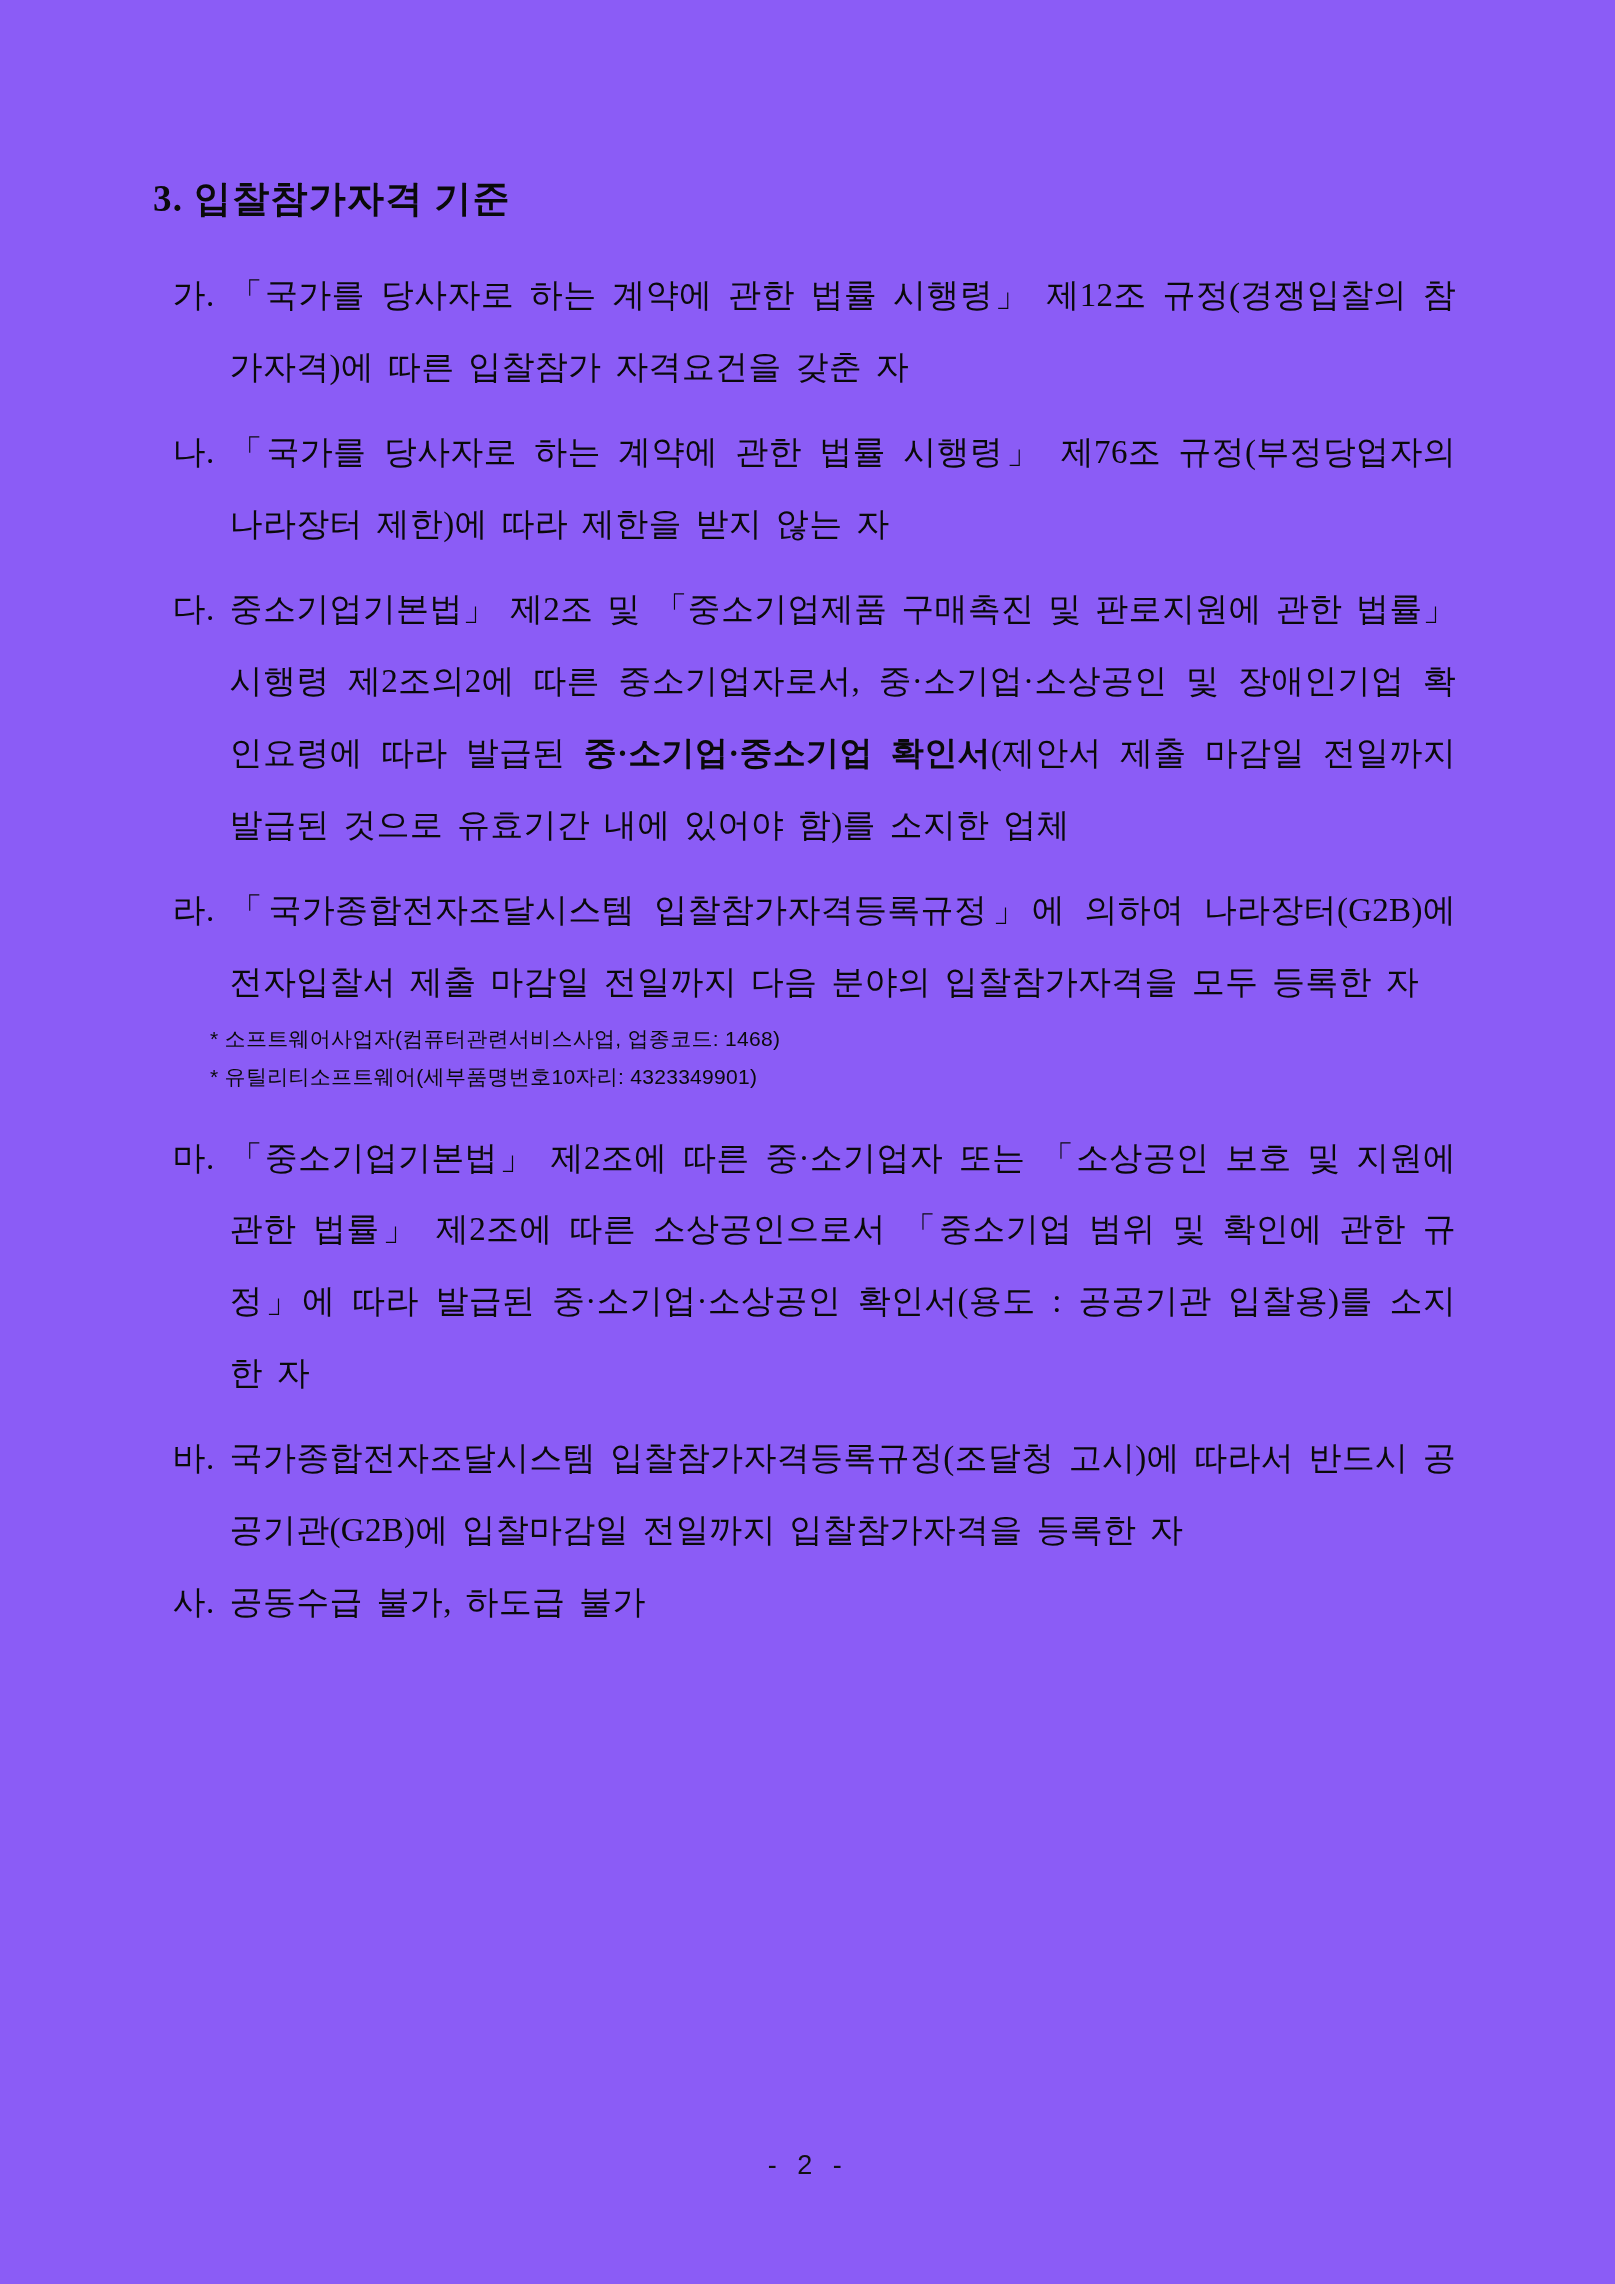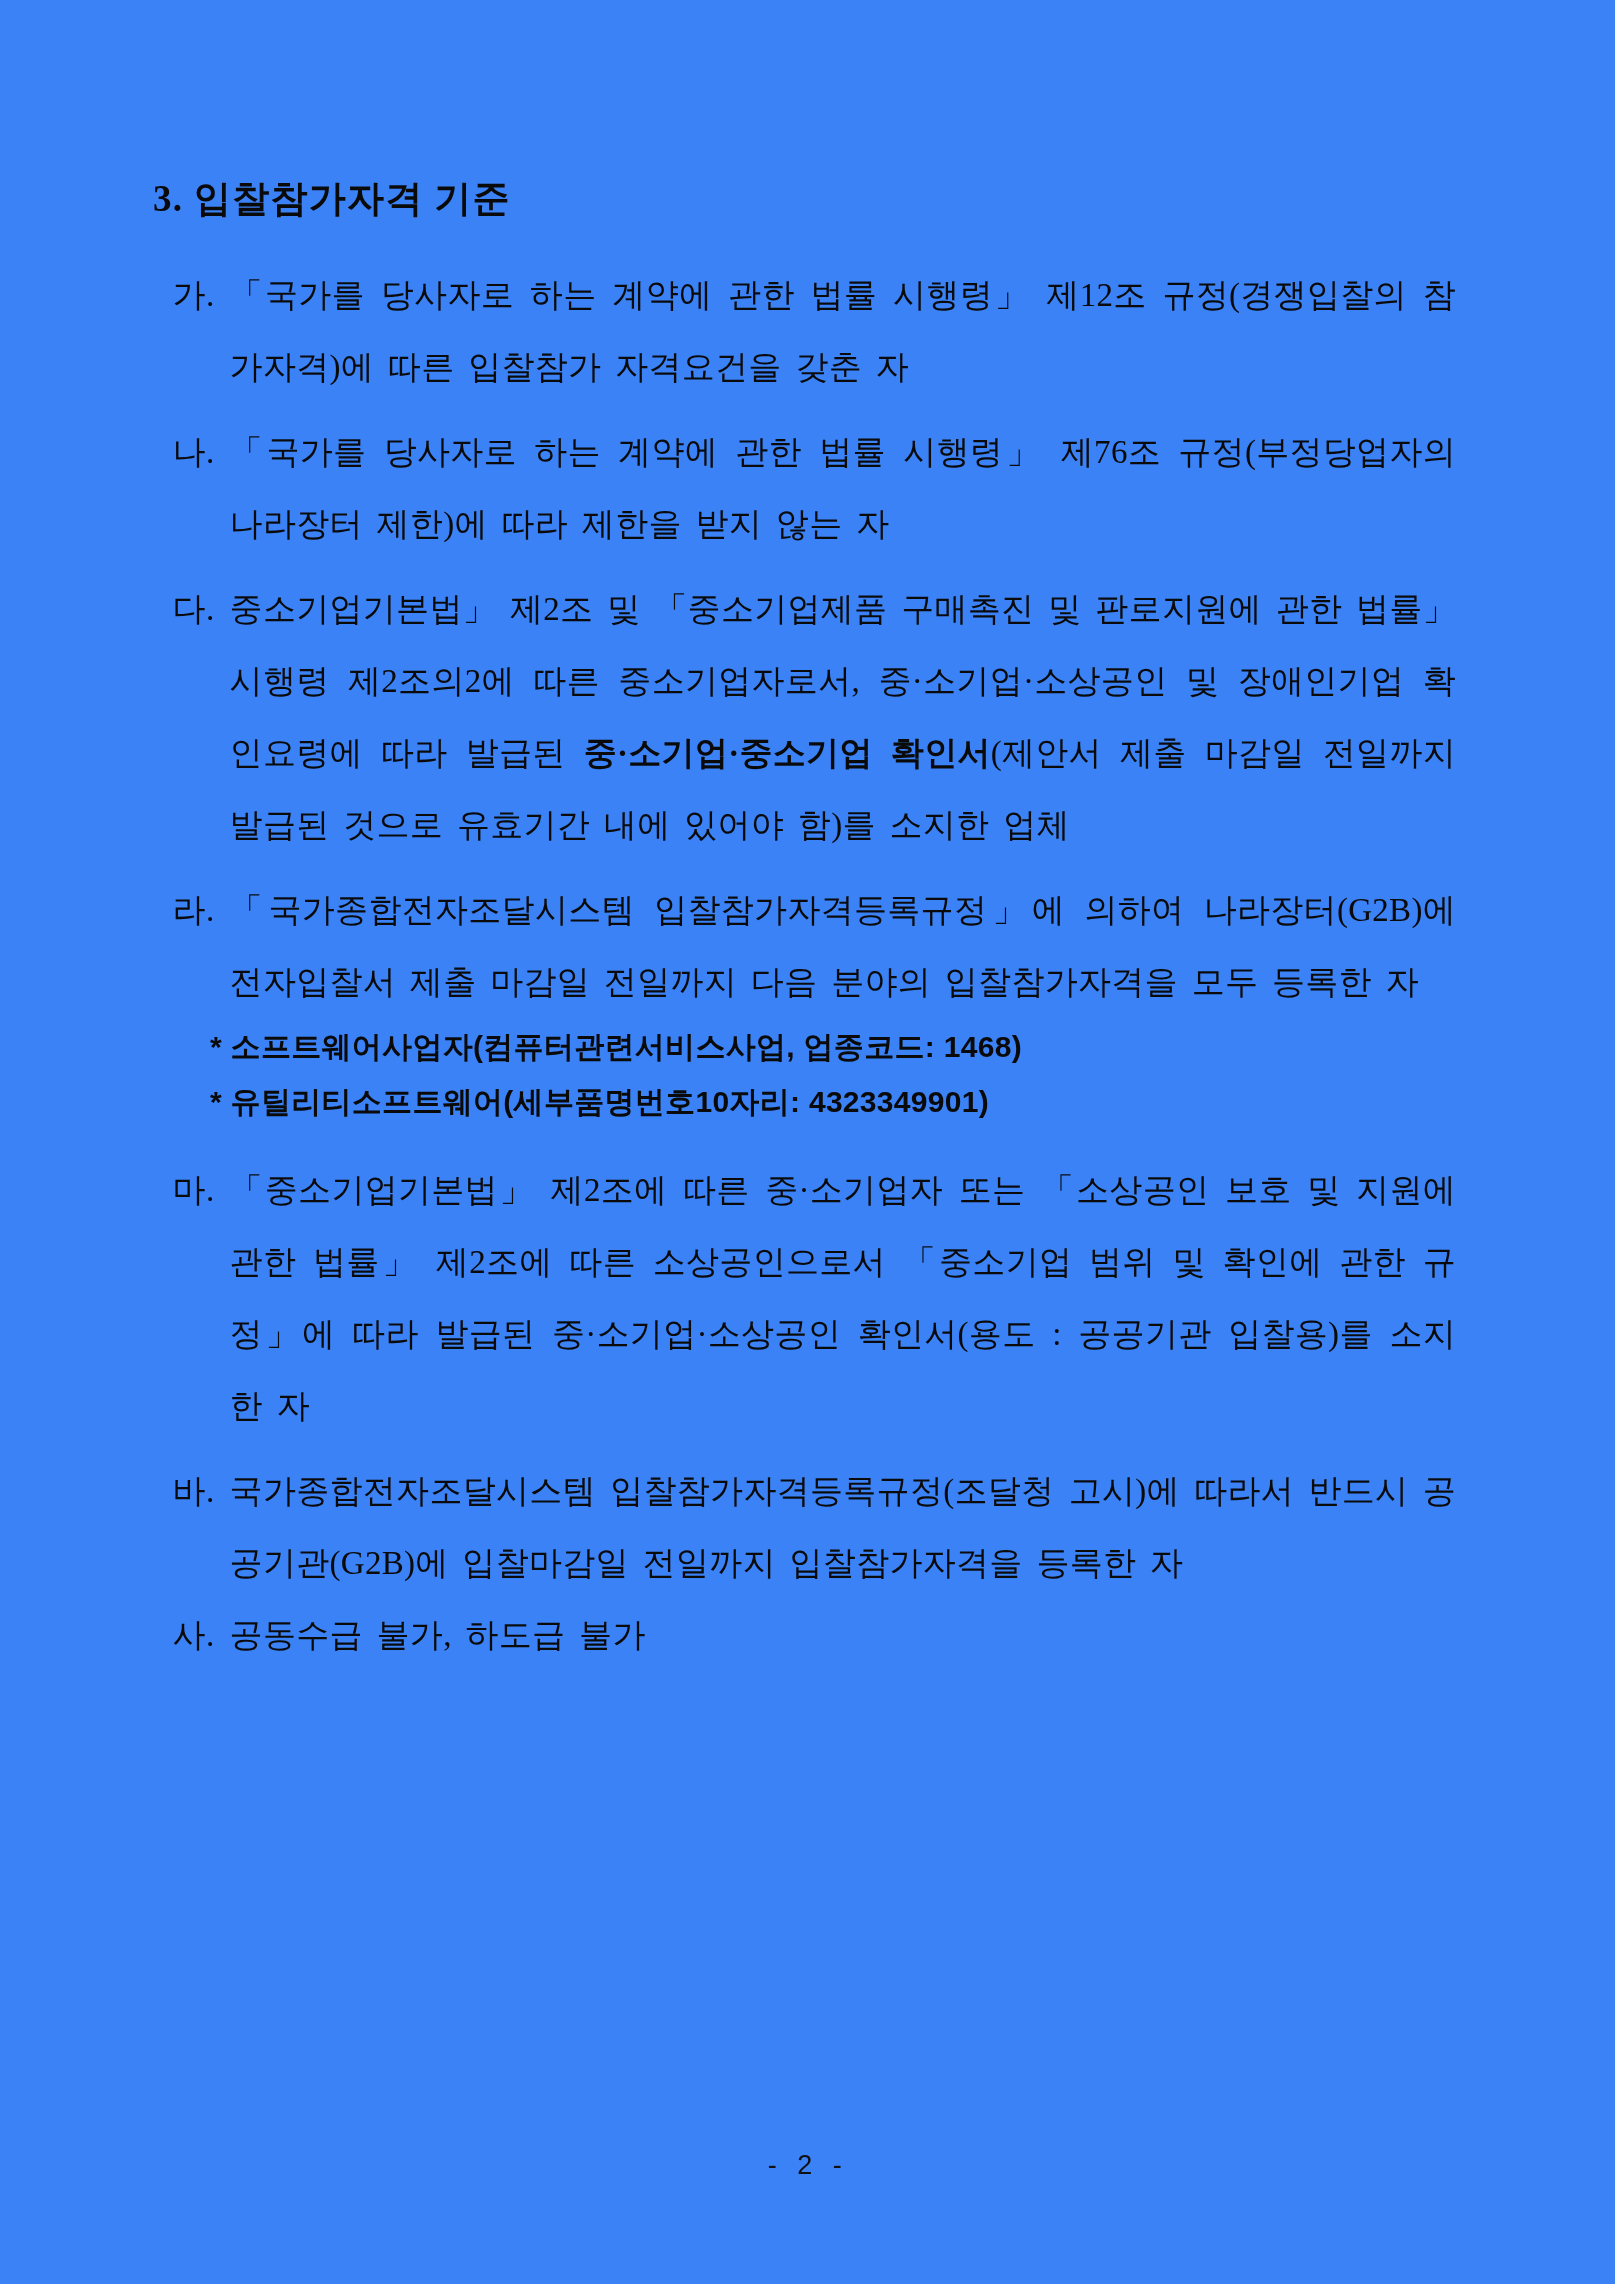--- a/index.html
+++ b/index.html
@@ -4,21 +4,21 @@
 <style>
   html, body {
     margin: 0;
     padding: 0;
     background: #e8e8e8;
   }
   .page {
     position: relative;
     width: 1616px;
     height: 2284px;
-    background: #3b82f6;
+    background: #8b5cf6;
     color: #0a0a0a;
     font-family: "Liberation Serif", "DejaVu Serif", serif;
     overflow: hidden;
   }
   .content {
     position: absolute;
     left: 153px;
     top: 177px;
     right: 160px;
   }
@@ -46,22 +46,22 @@
     text-align: justify;
     word-spacing: 5.2px;
   }
   .item-text .bold-seg {
     font-weight: bold;
   }
   .sub-notes {
     margin: 1.3px 0 26px 0;
     padding-left: 57px;
     font-family: "Liberation Sans", "DejaVu Sans", sans-serif;
-    font-size: 30px;
-    font-weight: bold;
+    font-size: 21px;
+    font-weight: normal;
     line-height: 1.82;
     letter-spacing: 0.3px;
   }
   .item-wrap {
     margin: 0;
   }
   .proc-note {
     margin: 3.9px 0 22px 0;
     padding-left: 49px;
     padding-right: 6.5px;

